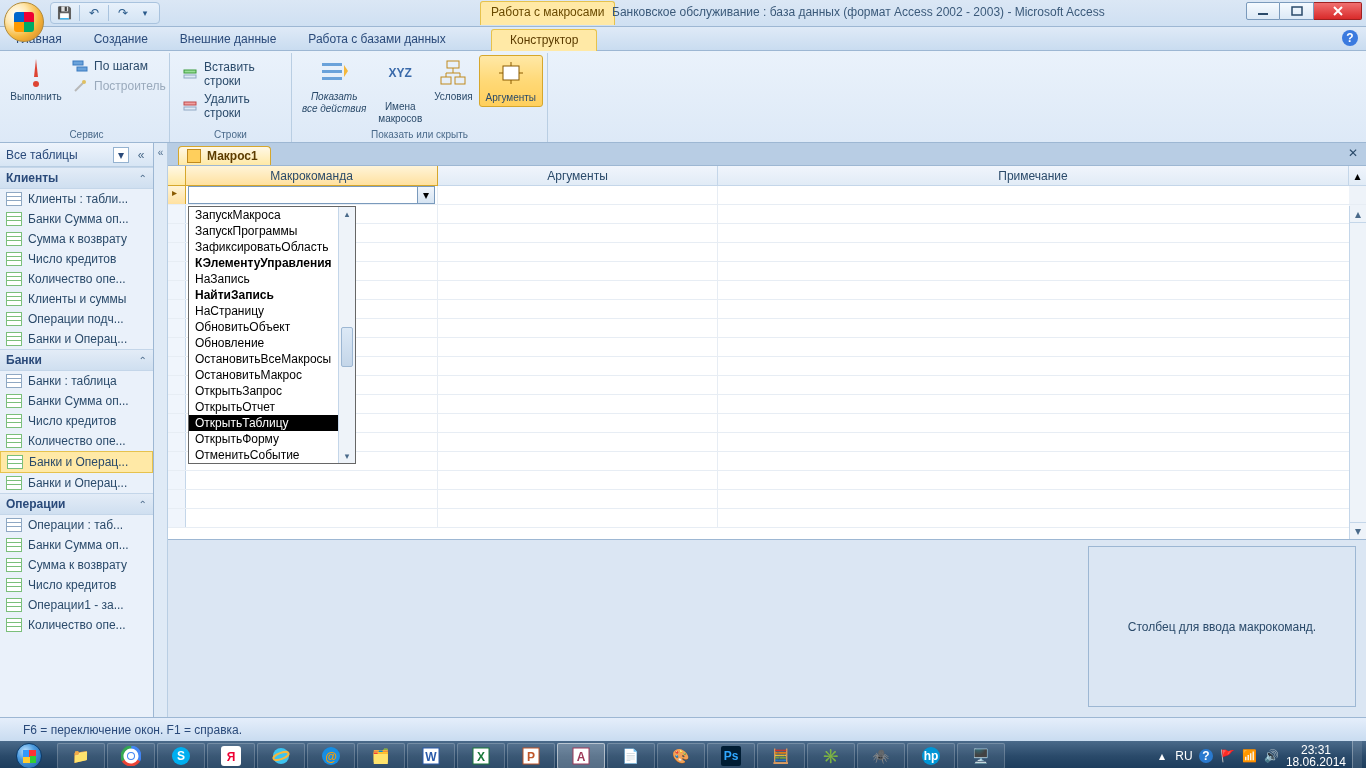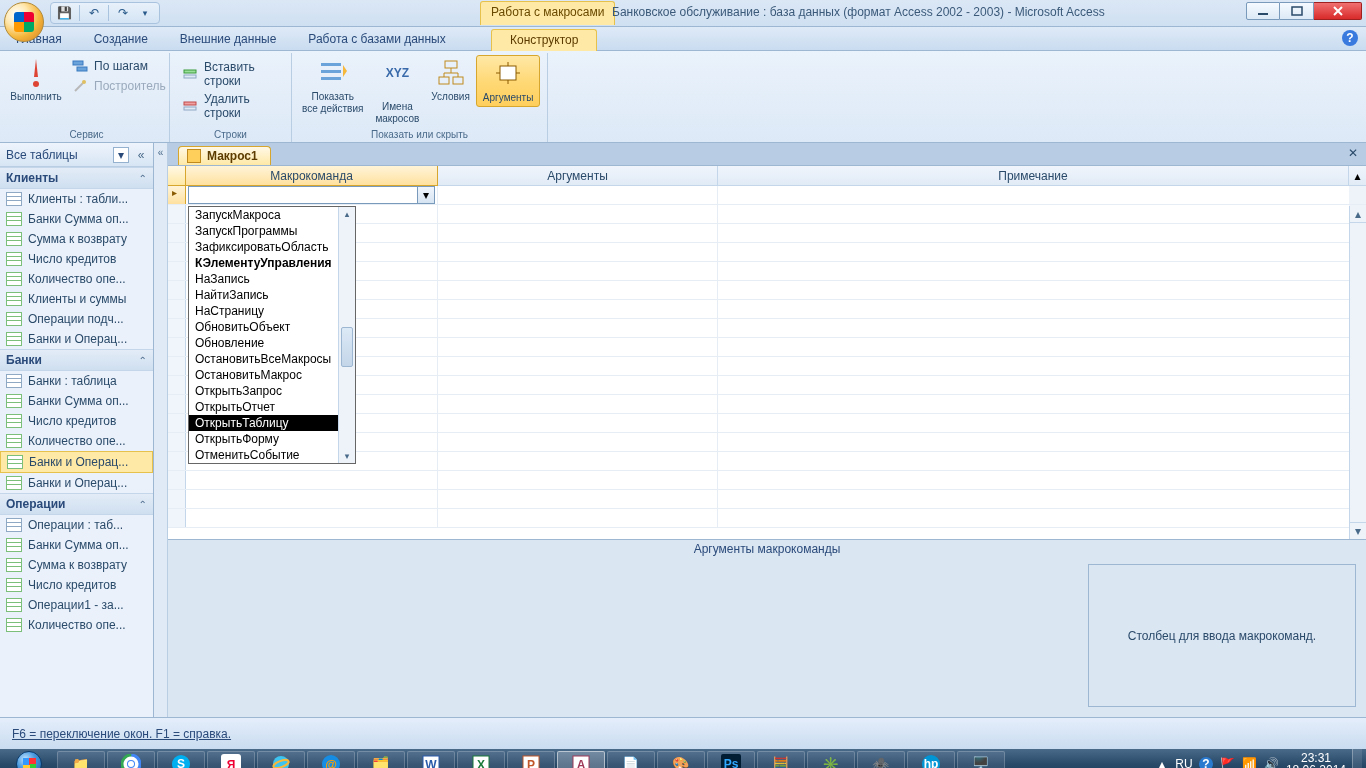--- a/index.html
+++ b/index.html
@@ -106,21 +106,21 @@
 .gvs .arr{height:17px;display:flex;align-items:center;justify-content:center;color:#4a6a8a;border-bottom:1px solid #c4d6e9;}
 .gvs .arr.bot{position:absolute;bottom:0;left:0;right:0;border-top:1px solid #c4d6e9;border-bottom:none;}
 
 
 .argpane{ height:178px; background:#dbe6f3; border-top:1px solid #9db7d3; display:flex; flex-direction:column;}
 .argpane .ap-title{ text-align:center; padding:2px 0; color:#2a4a7a;}
 .argpane .ap-body{ flex:1; display:flex; justify-content:flex-end; padding:6px 10px 10px 10px;}
 .argpane .hintbox{ width:268px; border:1px solid #9db7d3; background:#dbe6f3; display:flex; align-items:center; justify-content:center; color:#2a4a6a; padding:6px; text-align:center;}
 
 
-.statusbar{ height:32px; background:linear-gradient(#e5eefb,#c9dcf0); border-top:1px solid #9db7d3; display:flex; align-items:center; padding:0 12px; color:#2a4a7a; font-size:11px;text-decoration:underline;}
+.statusbar{ height:24px; background:linear-gradient(#e5eefb,#c9dcf0); border-top:1px solid #9db7d3; display:flex; align-items:center; padding:0 23px; color:#2a4a7a; font-size:11px;}
 
 
 .taskbar{ height:30px; background:linear-gradient(#4a6a8a 0%, #2a4a6a 50%, #1a3a5a 100%); display:flex; align-items:center; padding:0 2px; position:relative;}
 .startbtn{ width:54px; height:30px; display:flex; align-items:center; justify-content:center;}
 .startbtn .orb{ width:26px;height:26px;border-radius:50%; background:radial-gradient(circle at 35% 30%, #bfe3ff 0%, #4a9adf 40%, #1a5a9a 100%); border:1px solid #0a3a6a; position:relative;}
 .startbtn .orb::after{content:"";position:absolute;left:6px;top:6px;width:13px;height:13px;background:
  conic-gradient(#f33 0 25%, #3c3 0 50%, #fc3 0 75%, #39f 0 100%);}
 .tbtn{ width:48px; height:26px; margin:0 1px; border:1px solid rgba(255,255,255,0.2); background:rgba(255,255,255,0.08); border-radius:2px; display:flex;align-items:center;justify-content:center;}
 .tbtn.active{background:rgba(255,255,255,0.25);border-color:rgba(255,255,255,0.5);}
 .tbtn .ti{width:22px;height:22px;display:flex;align-items:center;justify-content:center;font-size:14px;}
@@ -242,21 +242,21 @@
     <div class="group-body">
       <div class="bigbtn" style="min-width:70px;">
         <div class="ico">
             <svg width="32" height="32">
               <rect x="4" y="6" width="20" height="3" fill="#6aa2da"></rect>
               <rect x="4" y="13" width="20" height="3" fill="#6aa2da"></rect>
               <rect x="4" y="20" width="20" height="3" fill="#6aa2da"></rect>
               <path d="M26 8 L30 14 L26 20" fill="#f5b83d"></path>
             </svg>
           </div>
-        <div class="lbl" style="white-space:pre;">Показать
+        <div class="lbl" style="white-space:pre;font-style:italic;">Показать
 все действия</div>
       </div>
       <div class="bigbtn" style="min-width:54px;">
         <div class="ico">
             <div style="font-weight:bold;color:#3a6aaa;font-size:12px;">XYZ</div>
           </div>
         <div class="lbl" style="white-space:pre;margin-top:12px;">Имена
 макросов</div>
       </div>
       <div class="bigbtn" style="min-width:50px;">
@@ -542,42 +542,41 @@
           <div class="arr">▴</div>
           <div class="arr bot">▾</div>
         </div>
 
         <div class="ddlist" id="ddlist">
           <div class="opt" style="padding-right: 20px;">ЗапускМакроса</div>
             <div class="opt" style="padding-right: 20px;">ЗапускПрограммы</div>
             <div class="opt" style="padding-right: 20px;">ЗафиксироватьОбласть</div>
             <div class="opt" style="padding-right: 36px; font-weight: bold;">КЭлементуУправления</div>
             <div class="opt" style="padding-right: 20px;">НаЗапись</div>
-            <div class="opt" style="padding-right: 3px;">НайтиЗапись</div>
+            <div class="opt" style="padding-right: 3px; font-weight: bold;">НайтиЗапись</div>
             <div class="opt" style="padding-right: 36px;">НаСтраницу</div>
             <div class="opt" style="padding-right: 20px;">ОбновитьОбъект</div>
             <div class="opt" style="padding-right: 20px;">Обновление</div>
             <div class="opt" style="padding-right: 20px;">ОстановитьВсеМакросы</div>
             <div class="opt" style="padding-right: 20px;">ОстановитьМакрос</div>
             <div class="opt" style="padding-right: 20px;">ОткрытьЗапрос</div>
             <div class="opt" style="padding-right: 20px;">ОткрытьОтчет</div>
             <div class="opt sel" style="padding-right: 20px;">ОткрытьТаблицу</div>
             <div class="opt" style="padding-right: 20px;">ОткрытьФорму</div>
             <div class="opt" style="padding-right: 20px;">ОтменитьСобытие</div>
             <div class="ddscroll">
             <span style="font-size:9px;color:#4a6a8a;margin-top:2px;">▴</span>
             <div class="thumb"></div>
             <span style="font-size:9px;color:#4a6a8a;margin-bottom:2px;">▾</span>
           </div>
         </div>
       </div>
     </div>
 
     <div class="argpane">
-      <div class="ap-title">Аргументы макрокоманды</div>
       <div class="ap-body">
         <div class="hintbox">Столбец для ввода макрокоманд.</div>
       </div>
     </div>
   </div>
 </div>
 
 <div class="statusbar">
   <span>F6 = переключение окон.  F1 = справка.</span>
 </div>

